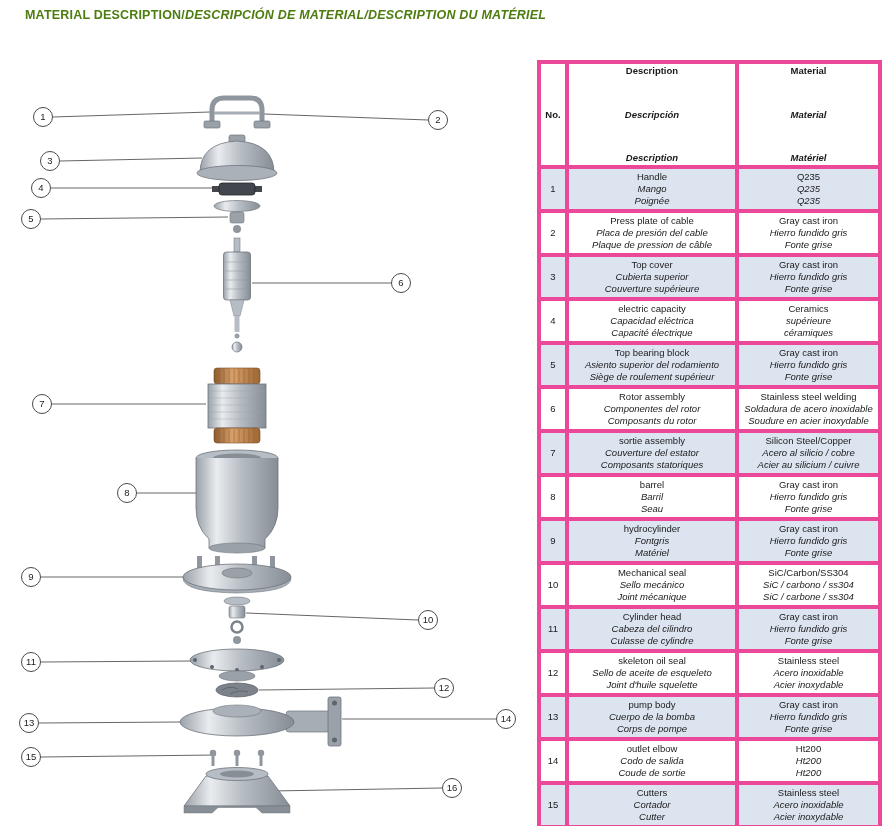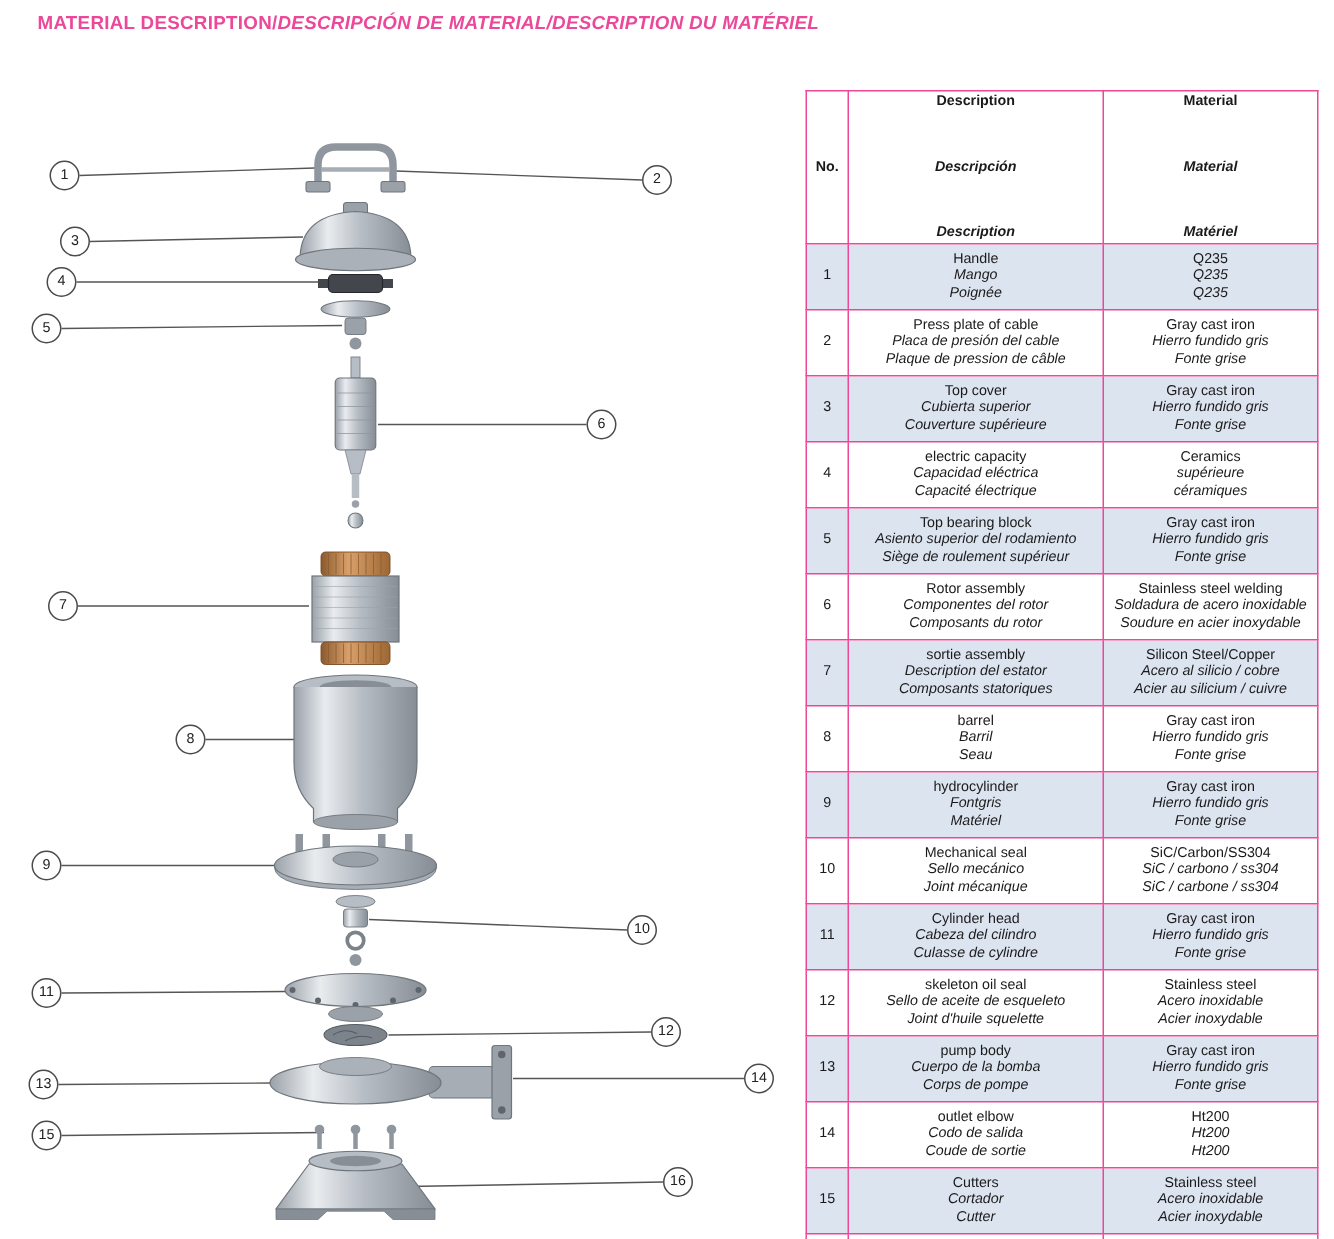--- a/index.html
+++ b/index.html
@@ -3,40 +3,40 @@
 <meta charset="utf-8">
 <style>
   * { margin:0; padding:0; box-sizing:border-box; }
   html,body { background:#ffffff; }
   .page {
     position:relative; width:889px; height:826px; background:#fff;
     font-family:"Liberation Sans", sans-serif; color:#1a1a1a; overflow:hidden;
   }
   .title {
     position:absolute; left:25px; top:8px;
-    font-size:12.5px; font-weight:bold; color:#ec4899; letter-spacing:0.2px;
+    font-size:12.5px; font-weight:bold; color:#4d7c0f; letter-spacing:0.2px;
     white-space:nowrap;
   }
   .title .t2 { font-style:italic; }
 
   .diagram { position:absolute; left:0; top:0; width:535px; height:826px; }
   .diagram svg { position:absolute; left:0; top:0; }
   .callout {
     position:absolute; width:20px; height:20px; border:1.3px solid #4a4a4a;
     border-radius:50%; background:#fff; display:flex; align-items:center;
     justify-content:center; font-size:9.5px; color:#222; line-height:1;
   }
 
   .mat-table {
     position:absolute; left:537px; top:60px; width:341px;
     border-collapse:collapse; table-layout:fixed;
     font-size:9.5px; line-height:1.22; text-align:center;
   }
   .mat-table th, .mat-table td {
-    border:1px solid #ec4899; padding:1px 2px; vertical-align:middle;
+    border:4px solid #ec4899; padding:1px 2px; vertical-align:middle;
     overflow:hidden;
   }
   .mat-table thead th { height:37px; font-weight:bold; background:#ffffff; }
   .mat-table thead .it { font-style:italic;margin-top:32px; }
   .mat-table tbody td { height:44px; }
   .mat-table tbody tr:nth-child(odd) { background:#dce4f0; }
   .mat-table col.c-no { width:28px; }
   .mat-table col.c-desc { width:170px; }
   .mat-table col.c-mat { width:143px; }
   .mat-table .l2 { font-style:italic; }
@@ -310,21 +310,21 @@
         <td>
             <div class="l1">Stainless steel welding</div>
             <div class="l2">Soldadura de acero inoxidable</div>
             <div class="l2">Soudure en acier inoxydable</div>
           </td>
       </tr>
       <tr>
         <td>7</td>
         <td>
             <div class="l1">sortie assembly</div>
-            <div class="l2">Description del estator</div>
+            <div class="l2">Couverture del estator</div>
             <div class="l2">Composants statoriques</div>
           </td>
         <td>
             <div class="l1">Silicon Steel/Copper</div>
             <div class="l2">Acero al silicio / cobre</div>
             <div class="l2">Acier au silicium / cuivre</div>
           </td>
       </tr>
       <tr>
         <td>8</td>

